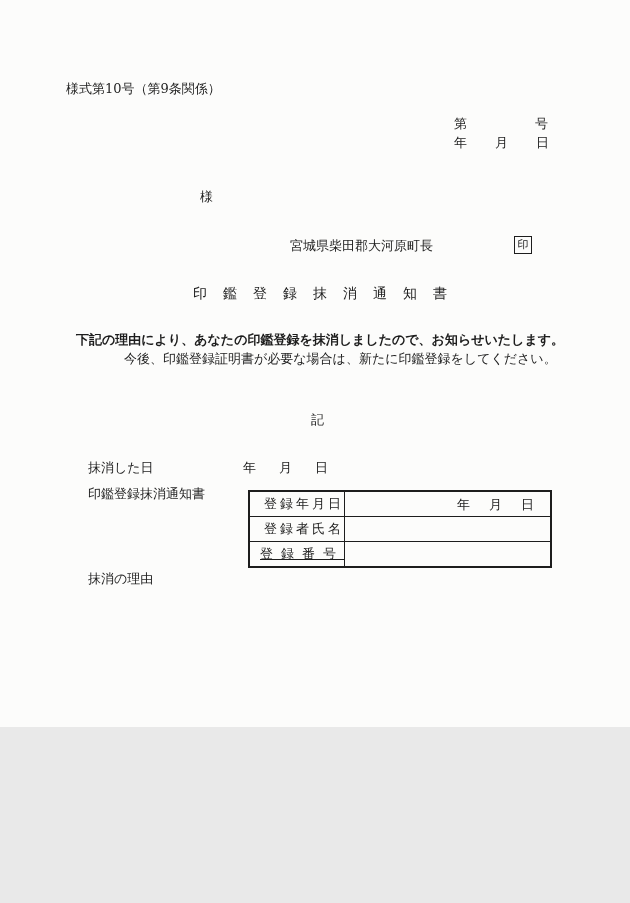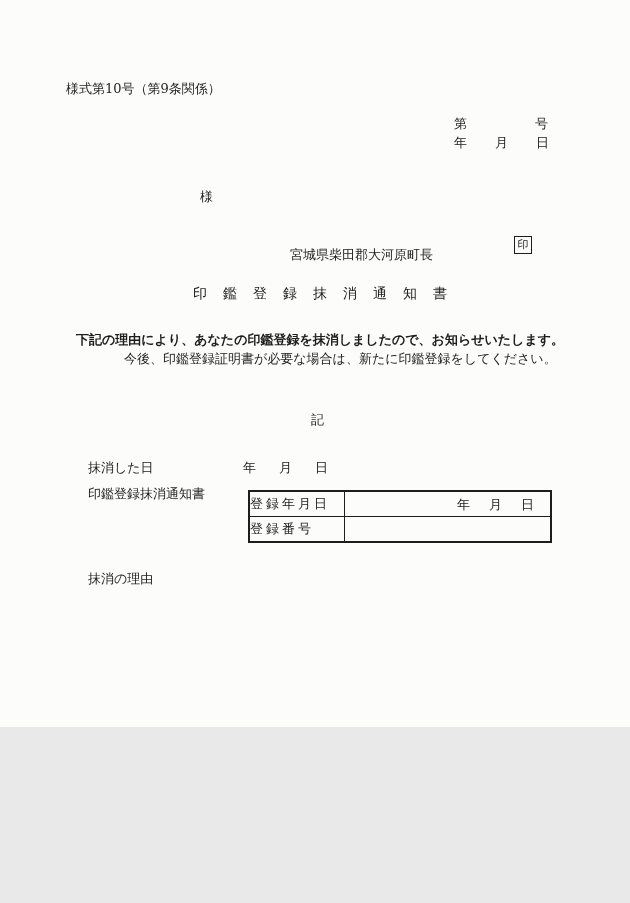--- a/index.html
+++ b/index.html
@@ -20,21 +20,21 @@
   }
   .abs {
     position: absolute;
     line-height: 1;
     white-space: nowrap;
   }
   .form-number    { left: 66px;  top: 82px; }
   .doc-number-line{ left: 454px; top: 117px; display: flex; gap: 68px; }
   .issue-date-line{ left: 454px; top: 136px; display: flex; gap: 28px; }
   .addressee      { left: 200px; top: 190px; }
-  .sender         { left: 290px; top: 248px; text-align: right; }
+  .sender         { left: 290px; top: 239px; text-align: right; }
   .seal-box {
     left: 514px; top: 236px;
     width: 16px; height: 16px;
     border: 1px solid var(--ink, #2a2a2a);
     font-size: 11px; line-height: 16px;
     text-align: center;
   }
   .title {
     left: 193px; top: 286px;
     font-size: 14px;
@@ -61,21 +61,21 @@
   }
   table.registry-table { border-width: 2px; }
   table.registry-table td {
     height: 24px;
     padding: 0;
     font-size: 13px;
     vertical-align: middle;
   }
   td.cell-label {
     width: 94px;
-    text-align: left;
+    text-align: right;
     letter-spacing: 3px;
     padding-left: 3px;
   }
   tr:nth-child(3) td.cell-label {
     letter-spacing: 8px;
     padding-left: 8px;
     text-decoration: underline;
   }
   td.cell-value .date-triplet {
     display: flex;
@@ -135,20 +135,24 @@
       <td class="cell-label">登録年月日</td>
       <td class="cell-value">
         <div class="date-triplet">
           <span>年</span>
           <span>月</span>
           <span>日</span>
         </div>
       </td>
     </tr>
     <tr>
+      <td class="cell-label">登録者氏名</td>
+      <td class="cell-value"></td>
+    </tr>
+    <tr>
       <td class="cell-label">登録番号</td>
       <td class="cell-value"></td>
     </tr>
   </tbody>
     </table>
 
   <div class="abs reason-label">抹消の理由</div>
 
 </div>
 

